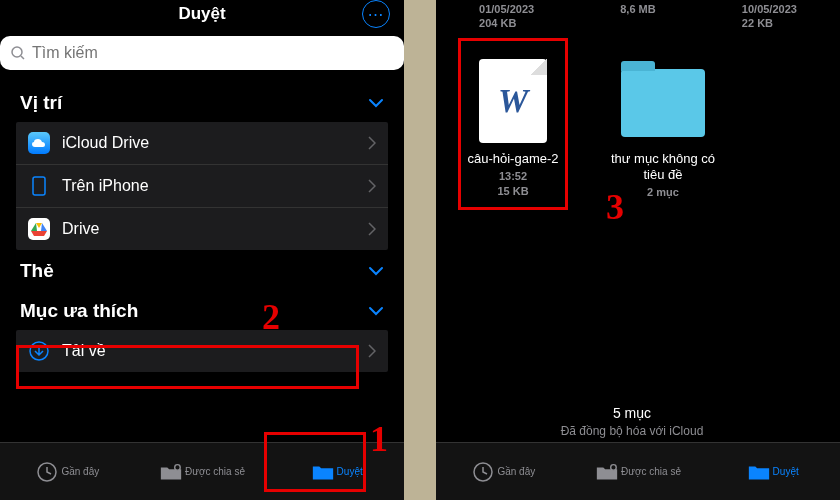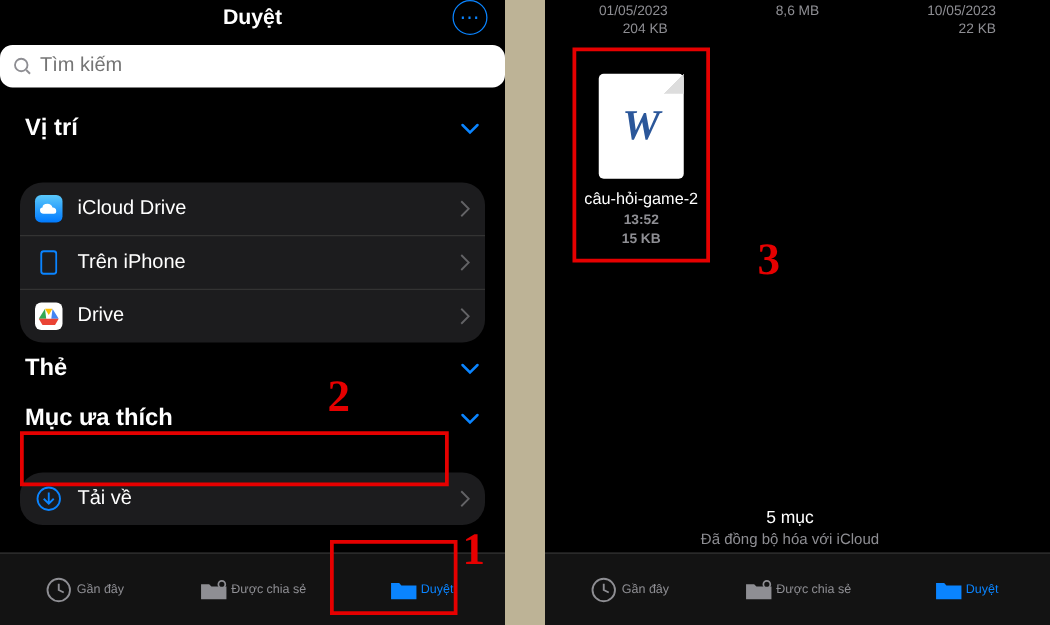--- a/index.html
+++ b/index.html
@@ -8,35 +8,35 @@
   .header { text-align: center; padding: 4px 0 8px; position: relative; }
   .header-title { color: #fff; font-size: 17px; font-weight: 600; }
   .more-btn { position: absolute; right: 14px; top: 0; width: 28px; height: 28px; border: 1.5px solid #0a84ff; border-radius: 50%; display: flex; align-items: center; justify-content: center; color: #0a84ff; font-size: 16px; letter-spacing: 1px; }
   .search { margin: 4px 0 12px; background: #ffffff; border-radius: 10px; padding: 8px 10px; display: flex; align-items: center; gap: 6px; }
   .search-icon { color: #8e8e93; }
   .search input { background: transparent; border: none; outline: none; color: #8e8e93; font-size: 16px; flex: 1; }
   .section { padding: 0 16px; }
   .section-header { display: flex; justify-content: space-between; align-items: center; padding: 10px 4px 8px; }
   .section-title { color: #fff; font-size: 19px; font-weight: 700; }
   .chevron-down { color: #0a84ff; }
-  .list { background: #1c1c1e; border-radius: 18px; overflow: hidden; margin-top: 24px; }
+  .list { background: #1c1c1e; border-radius: 2px; overflow: hidden; }
   .list-item { display: flex; align-items: center; gap: 12px; padding: 10px 12px; border-bottom: 0.5px solid #333; position: relative; }
   .list-item:last-child { border-bottom: none; }
   .icon-box { width: 22px; height: 22px; display: flex; align-items: center; justify-content: center; border-radius: 5px; flex-shrink: 0; }
   .item-label { color: #fff; font-size: 16px; flex: 1; }
   .chevron-right { color: #636366; }
   .tab-bar { position: absolute; bottom: 0; left: 0; right: 0; height: 58px; background: #131313; display: flex; border-top: 0.5px solid #333; }
   .tab { flex: 1; display: flex; flex-direction: row; align-items: center; justify-content: center; gap: 2px; color: #8e8e93; font-size: 10px; position: relative; }
   .tab.active { color: #0a84ff; }
   .tab-icon { width: 24px; height: 22px; display: flex; align-items: center; justify-content: center; }
   .highlight { border: 3px solid #e60000; position: absolute; pointer-events: none; z-index: 10; }
   .step-num { color: #e60000; font-size: 36px; font-weight: 700; position: absolute; z-index: 11; font-family: Georgia, serif; }
   
   .top-meta { display: flex; justify-content: space-around; color: #8e8e93; font-size: 11px; padding: 2px 0 4px; }
-  .top-meta .col { text-align: right; line-height: 1.3; }
+  .top-meta .col { text-align: left; line-height: 1.3; font-weight: bold; }
   .grid { display: flex; gap: 40px; padding: 24px 22px; }
   .file { display: flex; flex-direction: column; align-items: center; text-align: center; width: 110px; }
   .file-thumb { width: 68px; height: 84px; background: #fff; border-radius: 4px; display: flex; align-items: center; justify-content: center; margin-bottom: 8px; position: relative; }
   .file-thumb .corner { position: absolute; top: 0; right: 0; width: 16px; height: 16px; background: linear-gradient(135deg, transparent 50%, #ddd 50%); }
   .word-w { color: #2b579a; font-size: 34px; font-family: Georgia, serif; font-style: italic; font-weight: bold; }
   .folder-thumb { width: 84px; height: 68px; background: #5ac8e8; border-radius: 4px; position: relative; margin-top: 10px; margin-bottom: 14px; }
   .folder-thumb::before { content: ''; position: absolute; top: -8px; left: 0; width: 34px; height: 10px; background: #4ab4d4; border-radius: 3px 3px 0 0; }
   .file-name { color: #fff; font-size: 13px; line-height: 1.25; margin-bottom: 2px; }
   .file-meta { color: #8e8e93; font-size: 11px; line-height: 1.35; font-weight: bold; }
   .sync-text { position: absolute; bottom: 62px; left: 0; right: 12px; text-align: center; }
@@ -195,20 +195,25 @@
   <div class="grid">
     <div class="file">
       <div class="file-thumb">
           <div class="corner"></div>
           <span class="word-w">W</span>
         </div>
       <div class="file-name">câu-hỏi-game-2</div>
       <div class="file-meta">13:52</div>
       <div class="file-meta">15 KB</div>
     </div>
+    <div class="file">
+      <div class="folder-thumb"></div>
+      <div class="file-name">thư mục không có tiêu đề</div>
+      <div class="file-meta">2 mục</div>
+    </div>
   </div>
 
   <div class="sync-text">
     <div class="sync-count">5 mục</div>
     <div class="sync-status">Đã đồng bộ hóa với iCloud</div>
   </div>
 
   <div class="tab-bar">
     <div class="tab">
       <div class="tab-icon">

